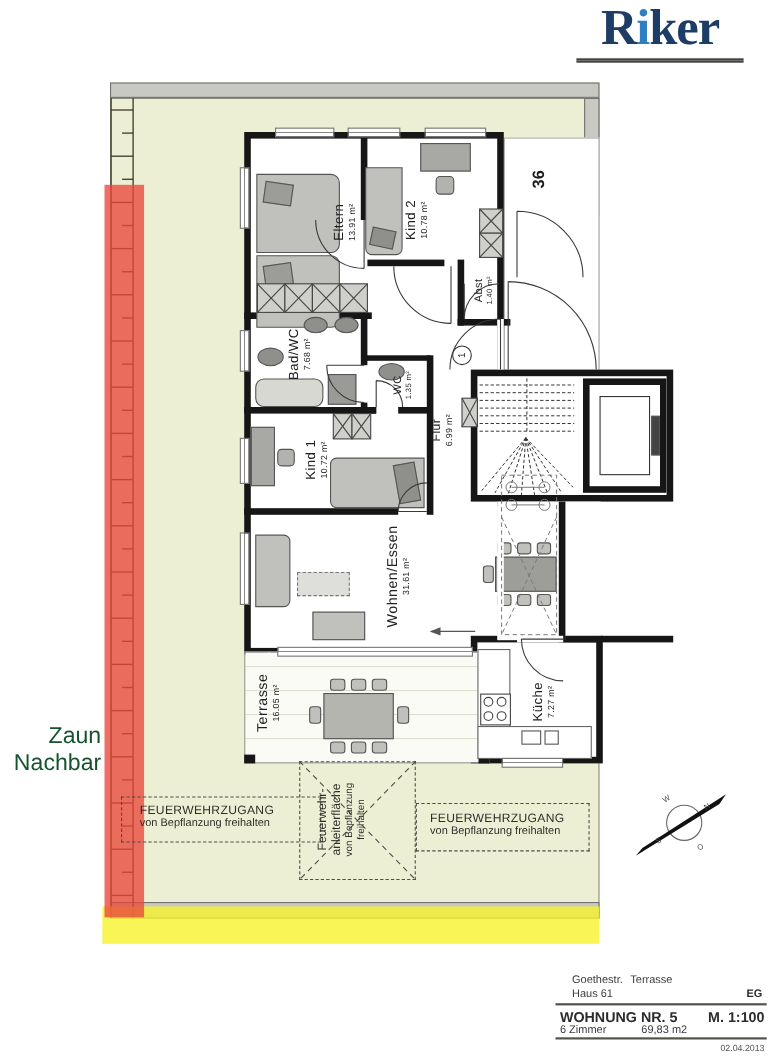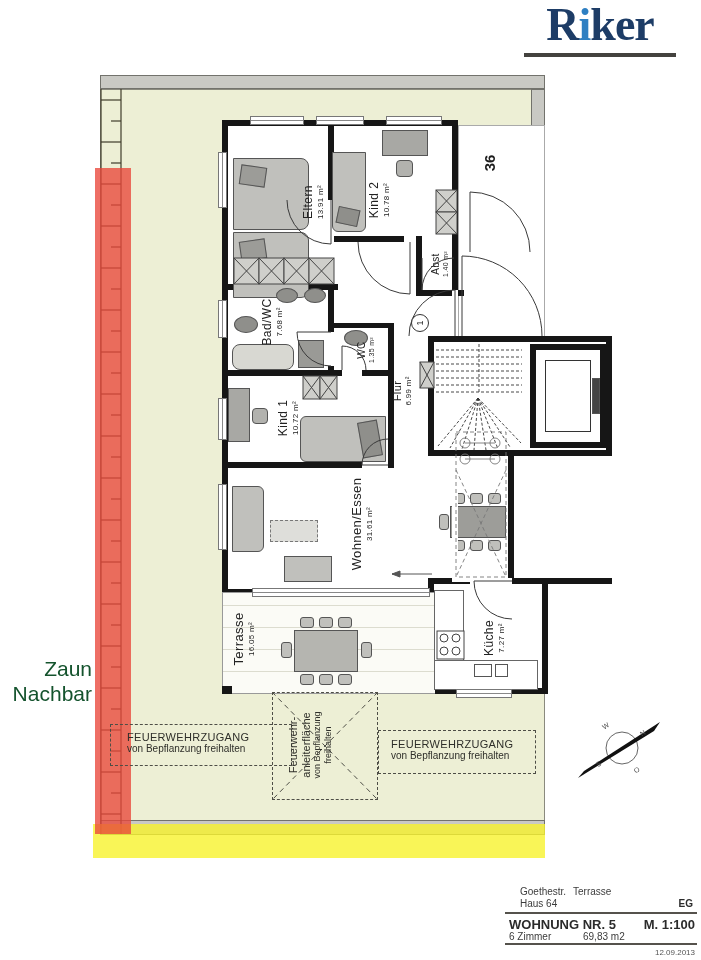--- a/index.html
+++ b/index.html
@@ -351,25 +351,25 @@
       <span>R</span><span style="color:#2e7fc2;">i</span><span>ker</span>
     </div>
     <div style="height:2px;background:#44423e;margin-top:2px;"></div>
     <div style="height:2px;background:#44423e;"></div>
   </div>
 
   <div class="tb" style="left:505px;top:882px;width:192px;height:76px;">
     <div style="position:relative;width:100%;height:100%;font-size:10px;">
       <span class="abs" style="left:15px;top:4px;">Goethestr.</span>
       <span class="abs" style="left:68px;top:4px;">Terrasse</span>
-      <span class="abs" style="left:15px;top:16px;">Haus 64</span>
+      <span class="abs" style="left:15px;top:16px;">Haus 61</span>
       <span class="abs" style="right:4px;top:16px;font-weight:bold;color:#2b2b2b;">EG</span>
       <div class="abs" style="left:0;top:30px;width:192px;height:2px;background:#55524c;"></div>
       <span class="abs" style="left:4px;top:35px;font-weight:bold;font-size:13px;color:#2b2b2b;">WOHNUNG NR. 5</span>
       <span class="abs" style="right:2px;top:35px;font-weight:bold;font-size:13px;color:#2b2b2b;">M. 1:100</span>
       <span class="abs" style="left:4px;top:49px;">6 Zimmer</span>
       <span class="abs" style="left:78px;top:49px;">69,83 m2</span>
       <div class="abs" style="left:0;top:61px;width:192px;height:2px;background:#55524c;"></div>
-      <span class="abs" style="right:2px;top:66px;font-size:8px;color:#555;">12.09.2013</span>
+      <span class="abs" style="right:2px;top:66px;font-size:8px;color:#555;">02.04.2013</span>
     </div>
   </div>
 
 </div>
 
 </body></html>

